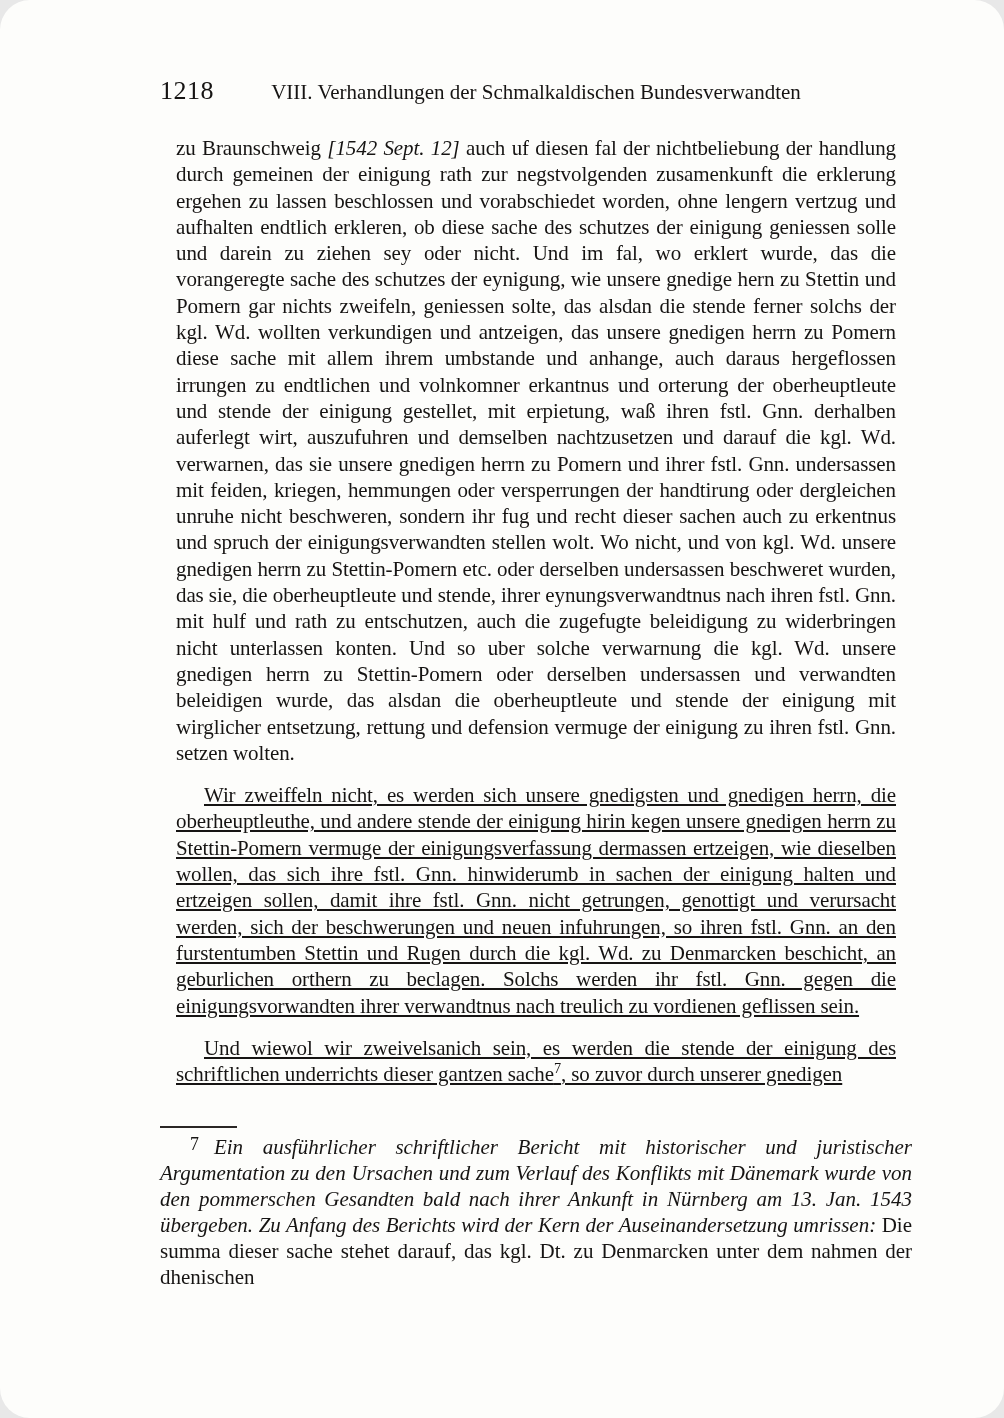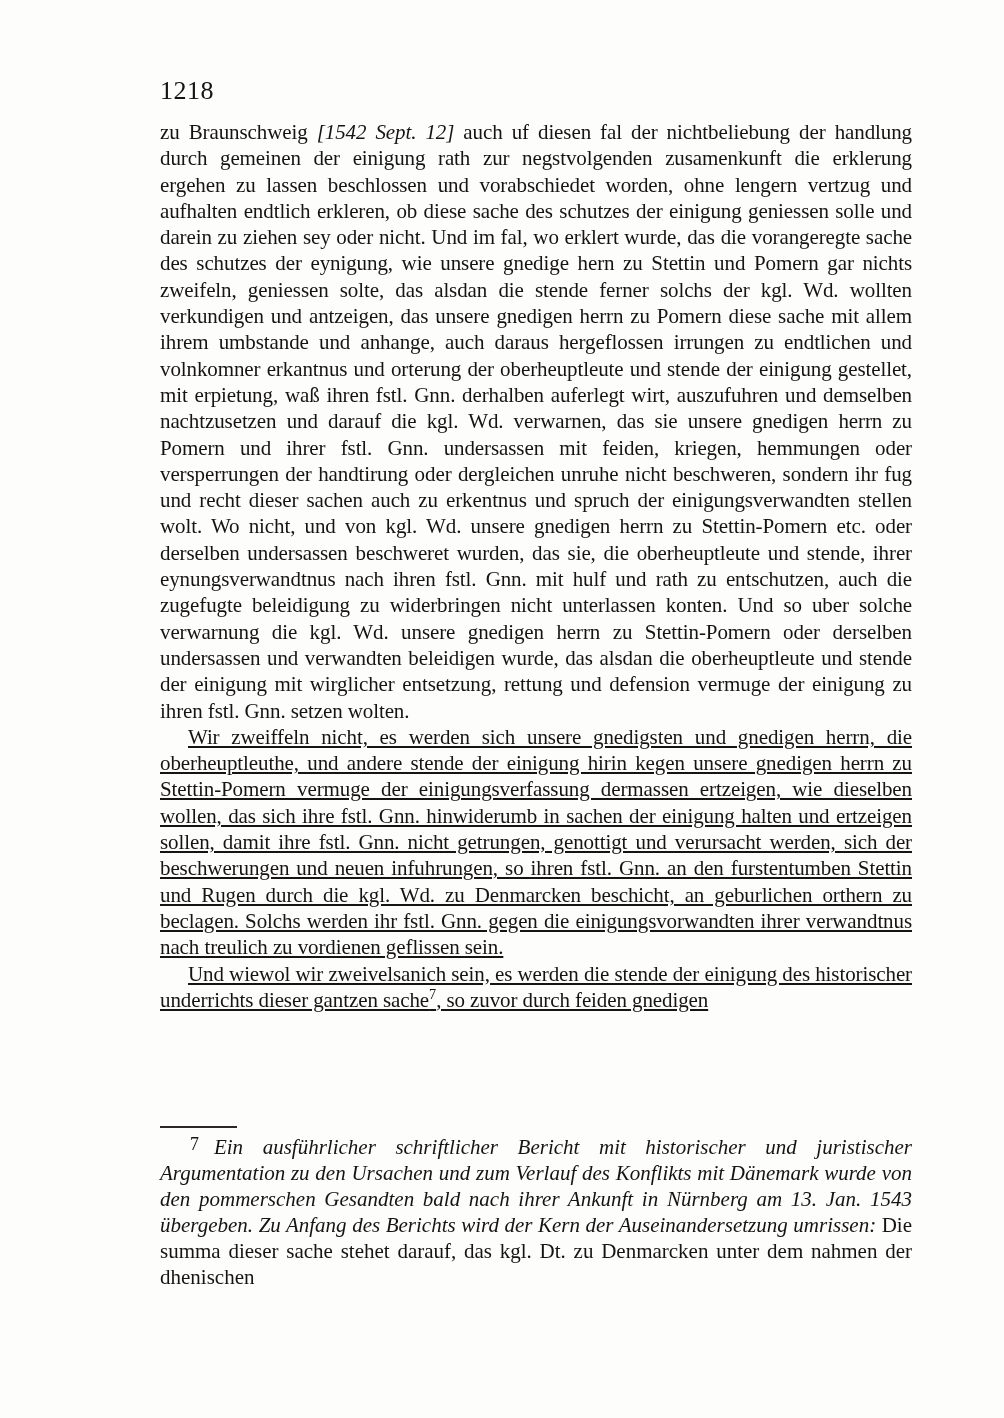--- a/index.html
+++ b/index.html
@@ -9,20 +9,21 @@
   }
   .page {
     position: relative;
     width: 1004px;
     height: 1418px;
     margin: 0 auto;
     background: #fdfdfb;
     color: #161413;
     font-family: "Liberation Serif", "DejaVu Serif", serif;
     overflow: hidden;
+    border-radius: 30px;
   }
   
   .running-header {
     position: absolute;
     top: 76px;
     left: 160px;
     width: 752px;
     height: 32px;
   }
   .page-number {
@@ -46,21 +47,21 @@
     position: absolute;
     top: 119px;
     left: 160px;
     width: 752px;
     font-size: 21px;
     line-height: 26.3px;
     letter-spacing: -0.1px;
     text-align: justify;
   }
   .body-text p {
-    margin: 0;
+    margin: 16px;
     padding: 0;
   }
   .body-text p.indent {
     text-indent: 28px;
     text-decoration: underline;
   }
   .italic {
     font-style: italic;
   }
   sup.ref-mark {
@@ -101,28 +102,29 @@
     font-style: normal;
   }
 </style>
 </head>
 <body>
 
 <div class="page">
 
   <div class="running-header">
     <span class="page-number">1218</span>
+    <div class="running-title">VIII. Verhandlungen der Schmalkaldischen Bundesverwandten</div>
   </div>
 
   <div class="body-text">
     <p class="no-indent"><span>zu Braunschweig </span><span class="italic">[1542 Sept. 12]</span><span> auch uf diesen fal der nichtbeliebung der handlung durch gemeinen der einigung rath zur negstvolgenden zusamenkunft die erklerung ergehen zu lassen beschlossen und vorabschiedet worden, ohne lengern vertzug und aufhalten endtlich erkleren, ob diese sache des schutzes der einigung geniessen solle und darein zu ziehen sey oder nicht. Und im fal, wo erklert wurde, das die vorangeregte sache des schutzes der eynigung, wie unsere gnedige hern zu Stettin und Pomern gar nichts zweifeln, geniessen solte, das alsdan die stende ferner solchs der kgl. Wd. wollten verkundigen und antzeigen, das unsere gnedigen herrn zu Pomern diese sache mit allem ihrem umbstande und anhange, auch daraus hergeflossen irrungen zu endtlichen und volnkomner erkantnus und orterung der oberheuptleute und stende der einigung gestellet, mit erpietung, waß ihren fstl. Gnn. derhalben auferlegt wirt, auszufuhren und demselben nachtzusetzen und darauf die kgl. Wd. verwarnen, das sie unsere gnedigen herrn zu Pomern und ihrer fstl. Gnn. undersassen mit feiden, kriegen, hemmungen oder versperrungen der handtirung oder dergleichen unruhe nicht beschweren, sondern ihr fug und recht dieser sachen auch zu erkentnus und spruch der einigungsverwandten stellen wolt. Wo nicht, und von kgl. Wd. unsere gnedigen herrn zu Stettin-Pomern etc. oder derselben undersassen beschweret wurden, das sie, die oberheuptleute und stende, ihrer eynungsverwandtnus nach ihren fstl. Gnn. mit hulf und rath zu entschutzen, auch die zugefugte beleidigung zu widerbringen nicht unterlassen konten. Und so uber solche verwarnung die kgl. Wd. unsere gnedigen herrn zu Stettin-Pomern oder derselben undersassen und verwandten beleidigen wurde, das alsdan die oberheuptleute und stende der einigung mit wirglicher entsetzung, rettung und defension vermuge der einigung zu ihren fstl. Gnn. setzen wolten.</span></p>
 
     <p class="indent">Wir zweiffeln nicht, es werden sich unsere gnedigsten und gnedigen herrn, die oberheuptleuthe, und andere stende der einigung hirin kegen unsere gnedigen herrn zu Stettin-Pomern vermuge der einigungsverfassung dermassen ertzeigen, wie dieselben wollen, das sich ihre fstl. Gnn. hinwiderumb in sachen der einigung halten und ertzeigen sollen, damit ihre fstl. Gnn. nicht getrungen, genottigt und verursacht werden, sich der beschwerungen und neuen infuhrungen, so ihren fstl. Gnn. an den furstentumben Stettin und Rugen durch die kgl. Wd. zu Denmarcken beschicht, an geburlichen orthern zu beclagen. Solchs werden ihr fstl. Gnn. gegen die einigungsvorwandten ihrer verwandtnus nach treulich zu vordienen geflissen sein.</p>
 
-    <p class="indent"><span>Und wiewol wir zweivelsanich sein, es werden die stende der einigung des historischer underrichts dieser gantzen sache</span><sup class="ref-mark">7</sup><span>, so zuvor durch feiden gnedigen</span></p>
+    <p class="indent"><span>Und wiewol wir zweivelsanich sein, es werden die stende der einigung des schriftlichen underrichts dieser gantzen sache</span><sup class="ref-mark">7</sup><span>, so zuvor durch unserer gnedigen</span></p>
   </div>
 
   <div class="footnote">
     <div class="fn-rule"></div>
     <div class="fn-text"><sup class="fn-number">7</sup><span class="fn-italic">Ein ausführlicher schriftlicher Bericht mit historischer und juristischer Argumentation zu den Ursachen und zum Verlauf des Konflikts mit Dänemark wurde von den pommerschen Gesandten bald nach ihrer Ankunft in Nürnberg am 13. Jan. 1543 übergeben. Zu Anfang des Berichts wird der Kern der Auseinandersetzung umrissen: </span><span class="fn-roman">Die summa dieser sache stehet darauf, das kgl. Dt. zu Denmarcken unter dem nahmen der dhenischen</span></div>
   </div>
 
 </div>
 
 </body></html>

